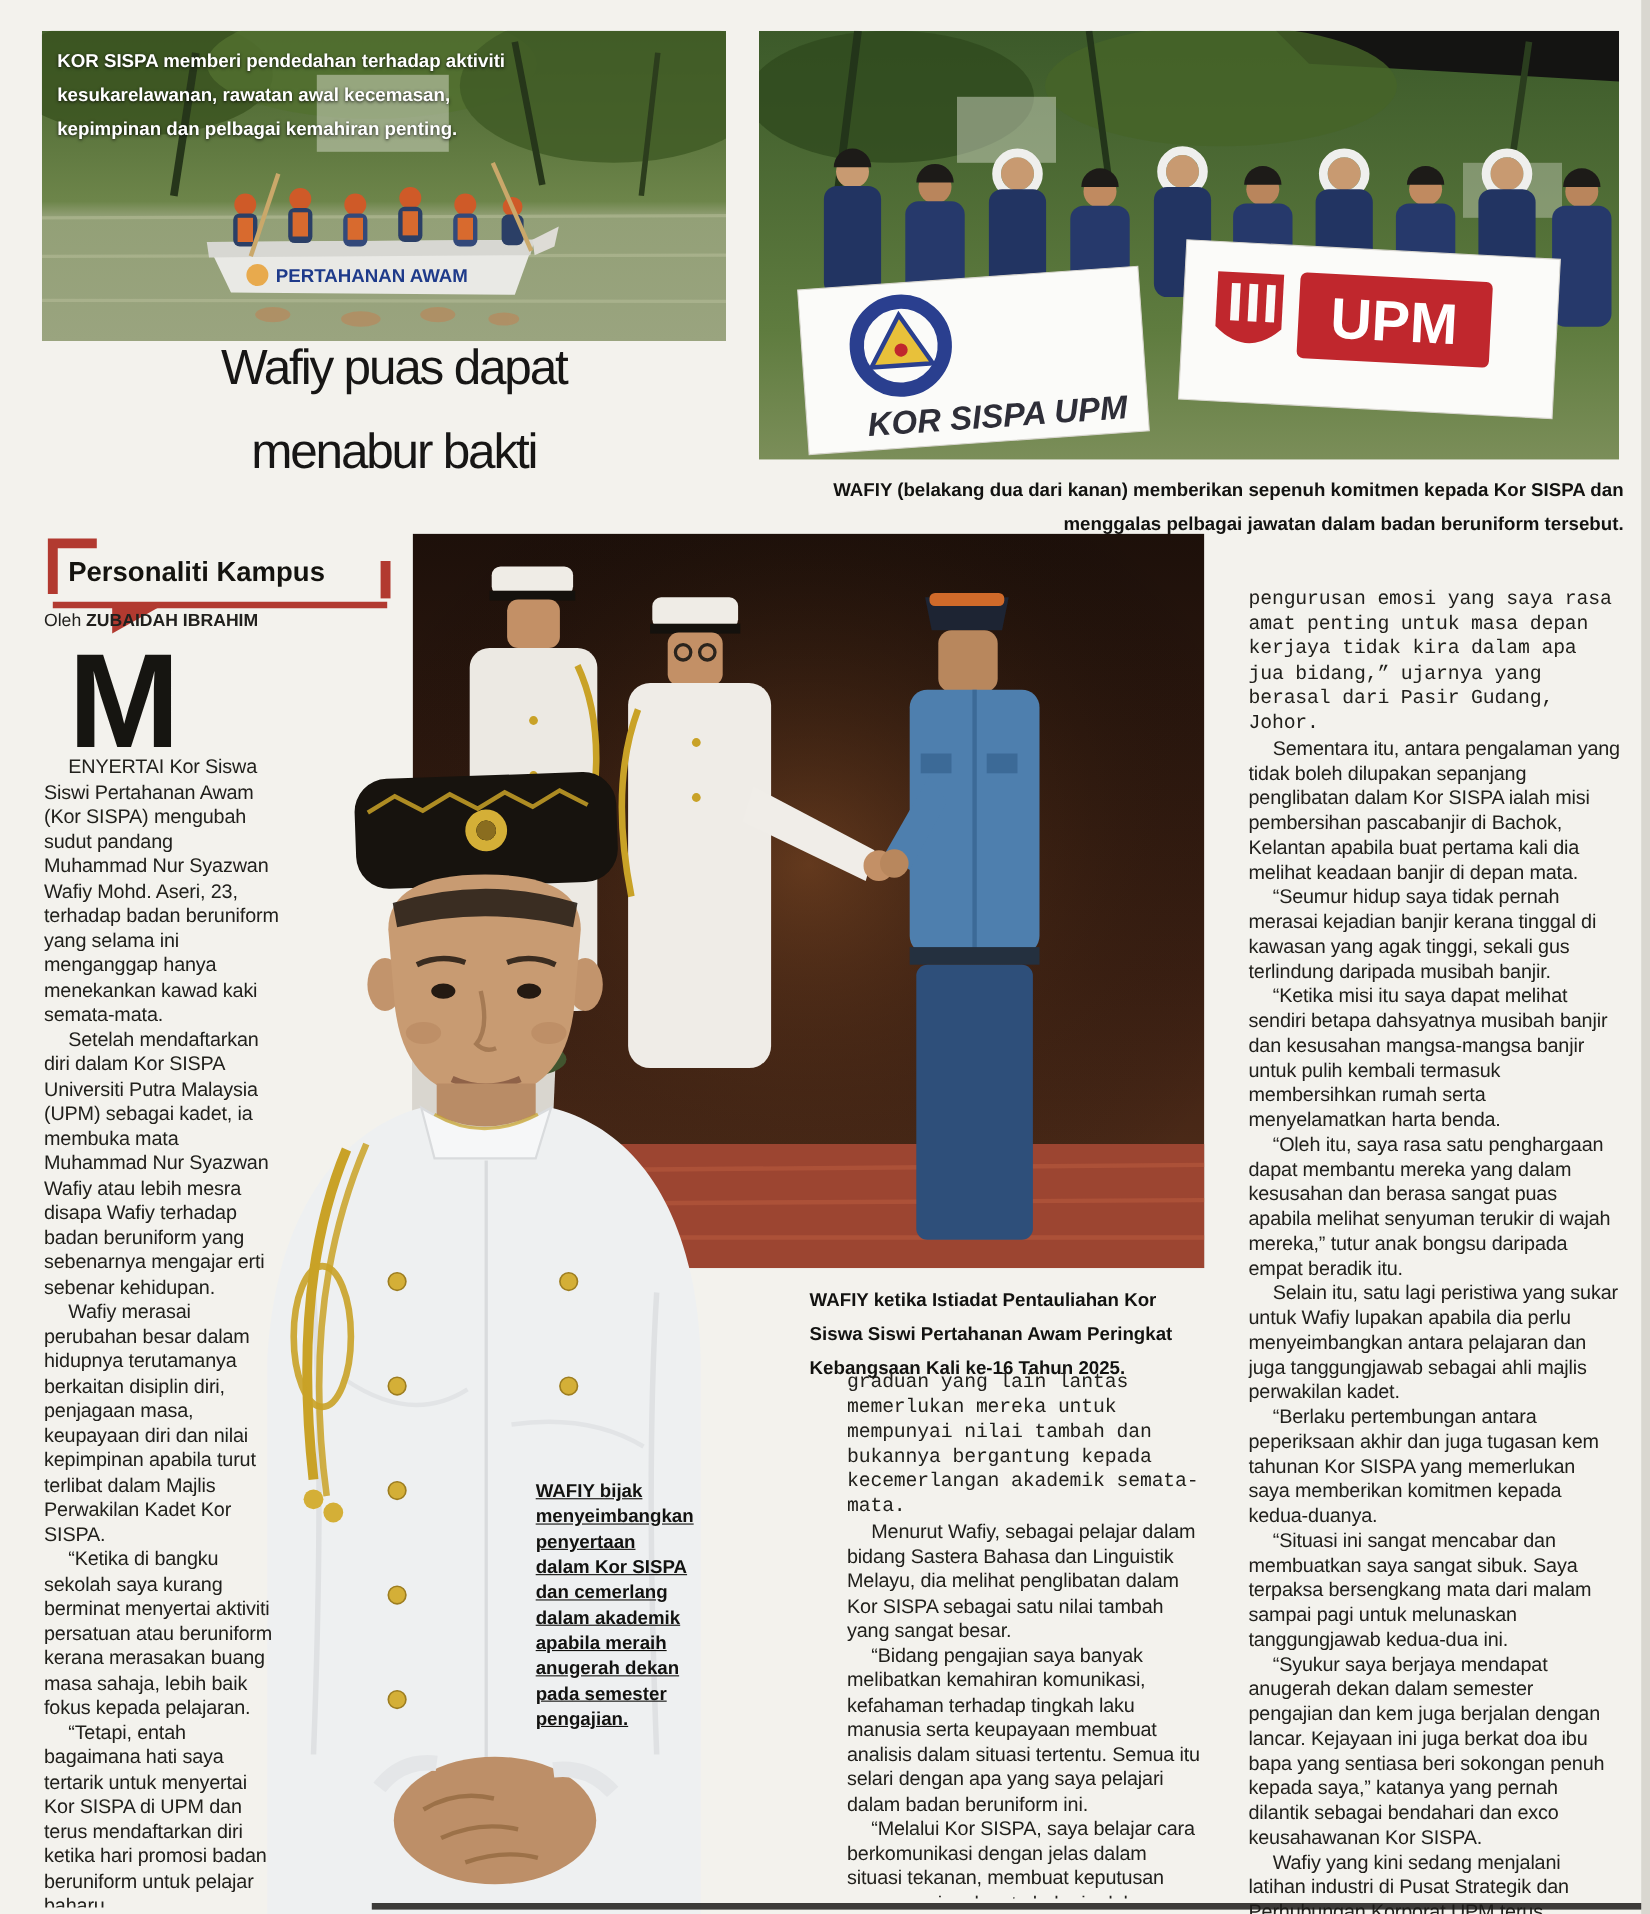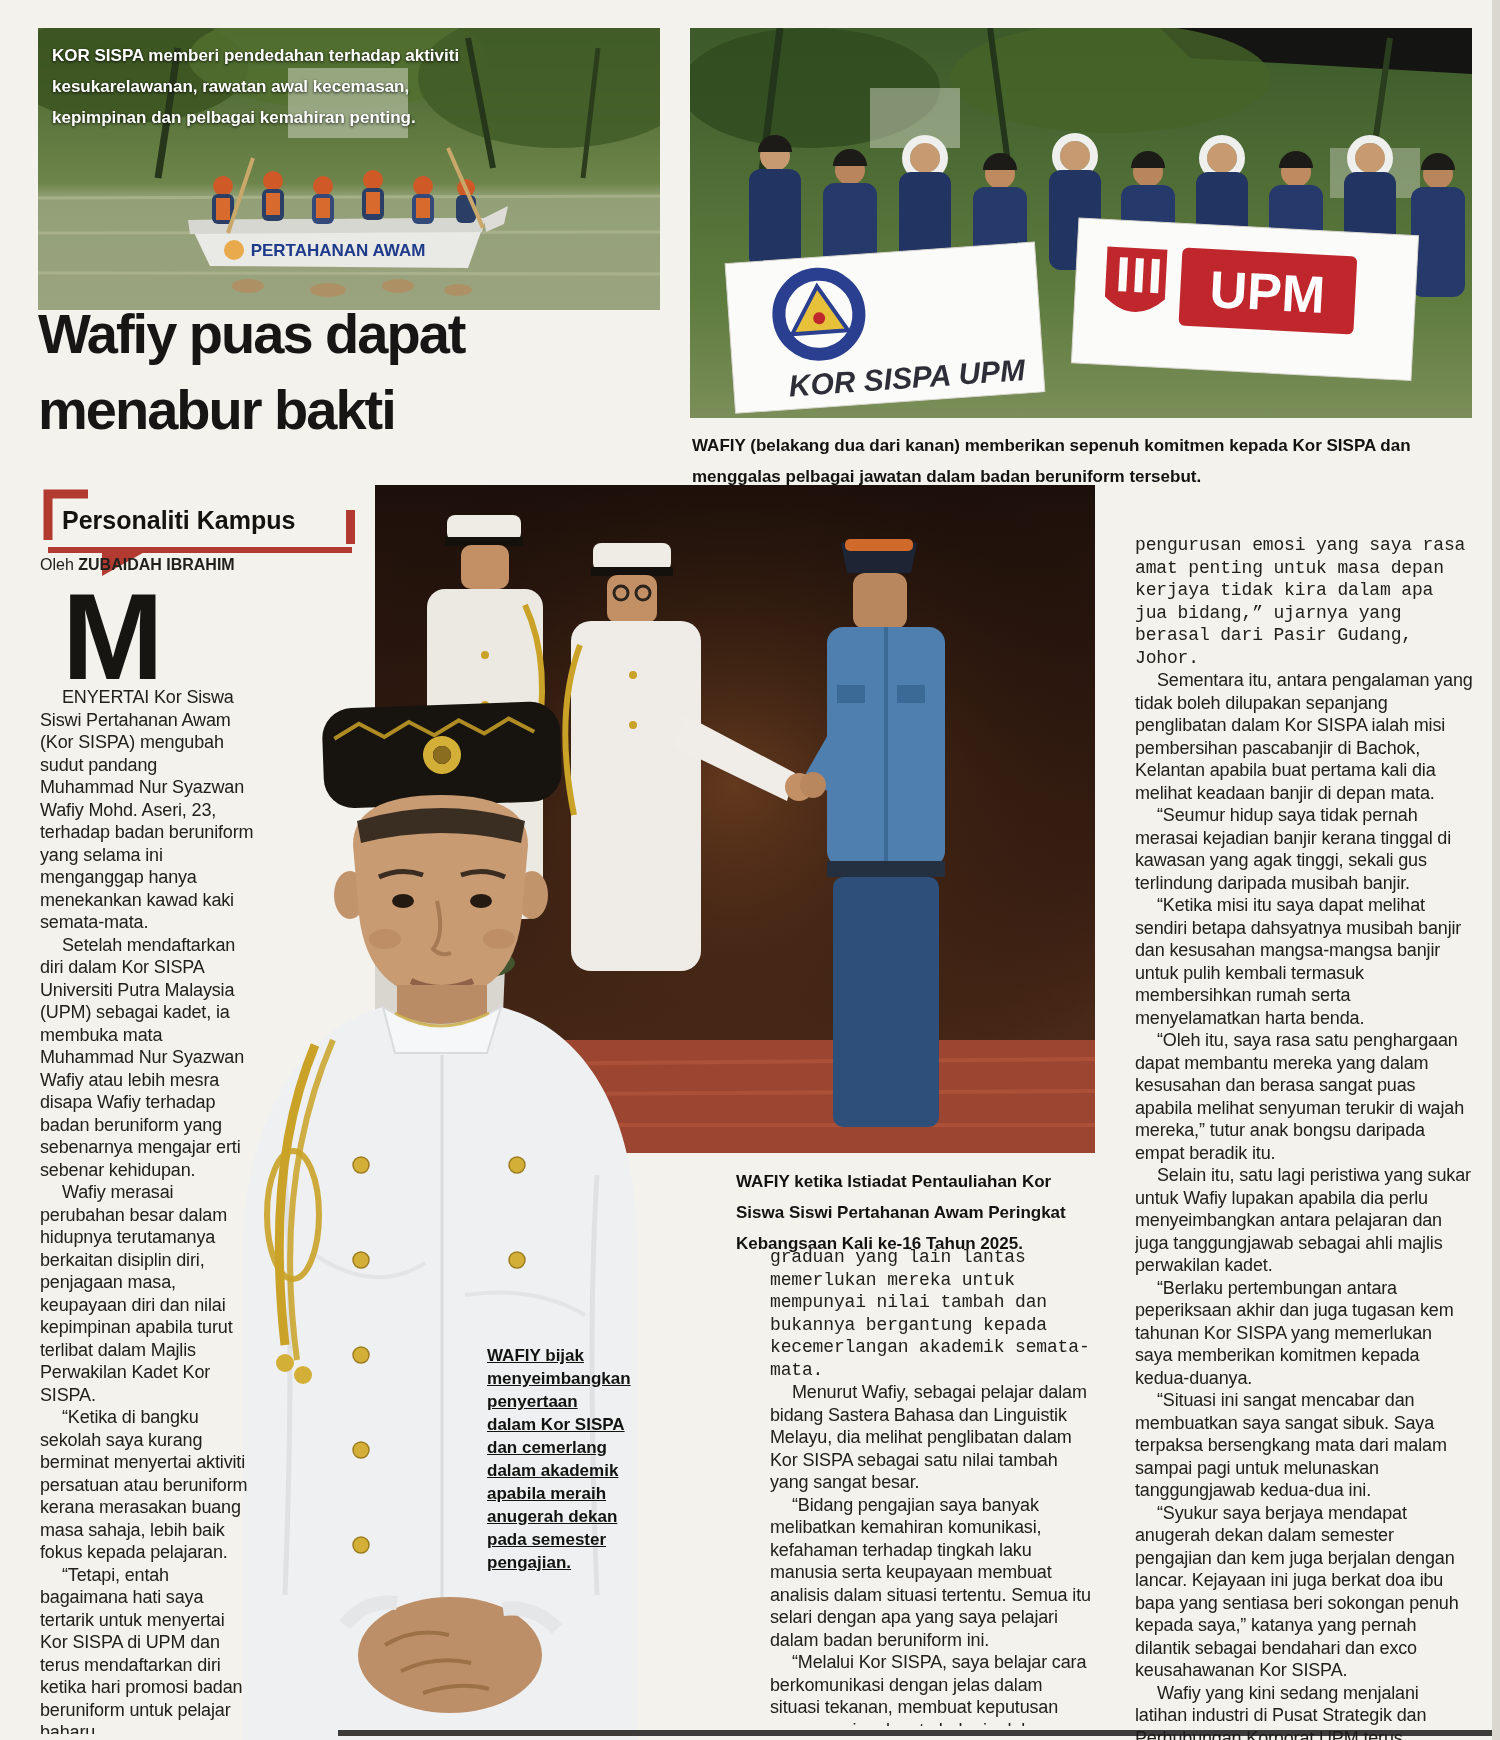--- a/index.html
+++ b/index.html
@@ -1,43 +1,43 @@
 <!DOCTYPE html>
 <html><head>
 <meta charset="utf-8">
 <style>
   html,body{margin:0;padding:0;background:#e8e7e2;}
   #page{position:relative;width:1500px;height:1740px;background:#f3f2ed;overflow:hidden;
         font-family:"Liberation Sans",sans-serif;color:#1f1e1c;}
   .abs{position:absolute;}
   .photo{overflow:hidden;}
   
-  #headline{left:38px;top:296px;width:640px;font-weight:700;font-size:56px;line-height:76px;
-            letter-spacing:-2px;color:#171615;}
+  #headline{left:38px;top:296px;width:640px;font-weight:400;font-size:45px;line-height:76px;
+            letter-spacing:-2px;color:#171615;text-align:center;}
   
   #kicker{left:40px;top:488px;width:320px;height:92px;}
   #kicker .ktext{position:absolute;left:22px;top:18px;font-size:25px;font-weight:bold;color:#14130f;}
   
   #byline{left:40px;top:556px;width:330px;text-align:left;font-size:16px;color:#21201d;}
   #byline b{font-weight:bold;}
   
   .body-text{font-size:18px;line-height:22.5px;letter-spacing:-0.15px;color:#21201c;}
   .body-text p{margin:0;text-indent:22px;}
   .cont p:first-child{text-indent:0;font-family:Liberation Mono, monospace;}
   #col1{left:40px;top:584px;width:332px;height:1150px;overflow:hidden;}
   .wrap-spacer{float:right;width:118px;height:660px;margin-top:494px;}
   .lead{margin:0;}
   .dropcap{float:left;font-size:122px;line-height:94px;font-weight:700;color:#161511;
            margin:6px 10px 2px 0;}
   #col2{left:770px;top:1246px;width:326px;height:480px;overflow:hidden;}
   #col3{left:1135px;top:534px;width:339px;height:1206px;overflow:hidden;}
   
   .caption{font-size:17px;line-height:31px;font-weight:bold;color:#121210;}
   #boat-caption{left:14px;top:12px;width:420px;color:#fff;text-shadow:0 1px 3px rgba(0,0,0,.85);}
-  #group-caption{left:692px;top:430px;width:784px;}
+  #group-caption{left:692px;top:430px;width:784px;text-align:right;}
   #ceremony-caption{left:736px;top:1166px;width:364px;}
   #portrait-caption{left:487px;top:1344px;width:140px;font-size:17px;line-height:23px;text-decoration:underline;}
   
   #bottom-scan-line{left:338px;top:1730px;width:1162px;height:6px;background:#1c1b19;opacity:.85;}
   #right-scan-edge{left:1492px;top:0;width:8px;height:1740px;background:#d9d7d0;}
 </style>
 </head>
 <body>
 
 <div id="page">

